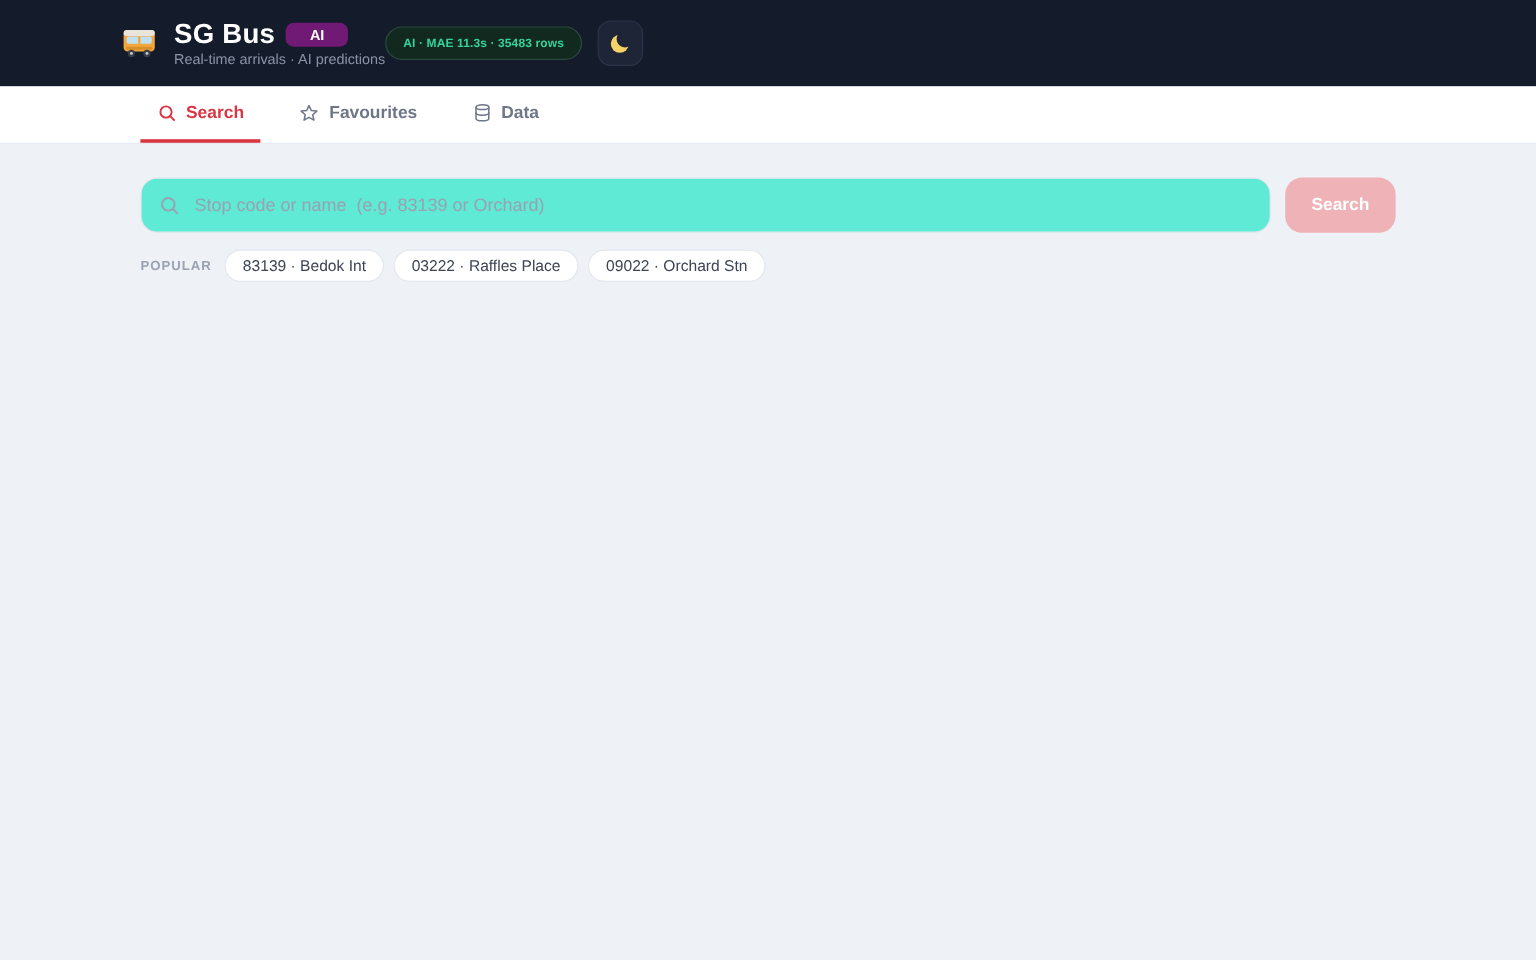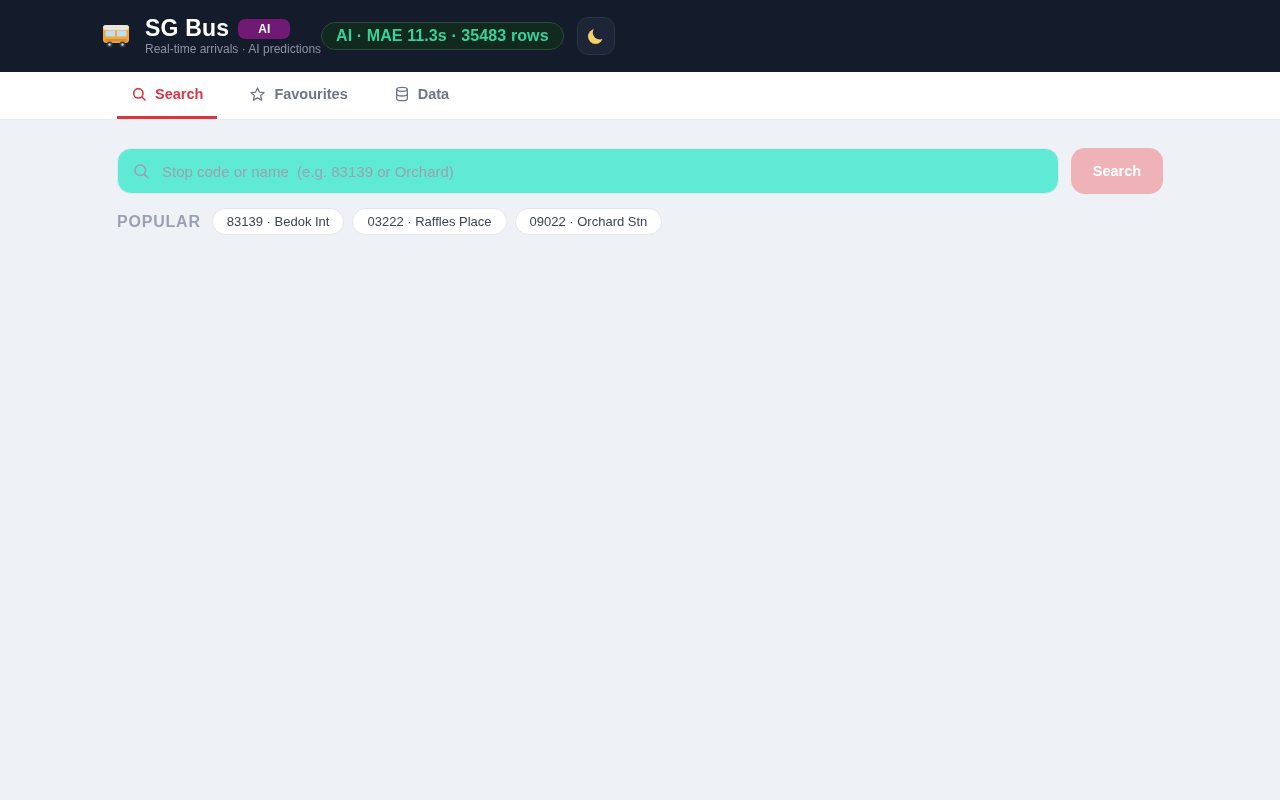--- a/index.html
+++ b/index.html
@@ -46,21 +46,21 @@
   .header-right { display: flex; align-items: center; gap: 13px; }
   .stats-pill {
     height: 28px;
     display: flex;
     align-items: center;
     padding: 0 14px;
     border-radius: 999px;
     background: #11291f;
     border: 1px solid #2b4a3c;
     color: #35d399;
-    font-size: 16px;
+    font-size: 10px;
     font-weight: 700;
     letter-spacing: 0.1px;
   }
   .theme-toggle {
     width: 38px;
     height: 38px;
     border-radius: 11px;
     background: #1d2536;
     border: 1px solid #2b3346;
     display: flex;
@@ -144,21 +144,21 @@
   }
 
   .popular-row {
     margin-top: 14px;
     display: flex;
     align-items: center;
     gap: 8px;
   }
   .popular-label {
     color: #9aa2b2;
-    font-size: 16px;
+    font-size: 11px;
     font-weight: 700;
     letter-spacing: 0.8px;
     margin-right: 3px;
   }
   .chip {
     height: 27px;
     display: flex;
     align-items: center;
     padding: 0 14px;
     background: #ffffff;

